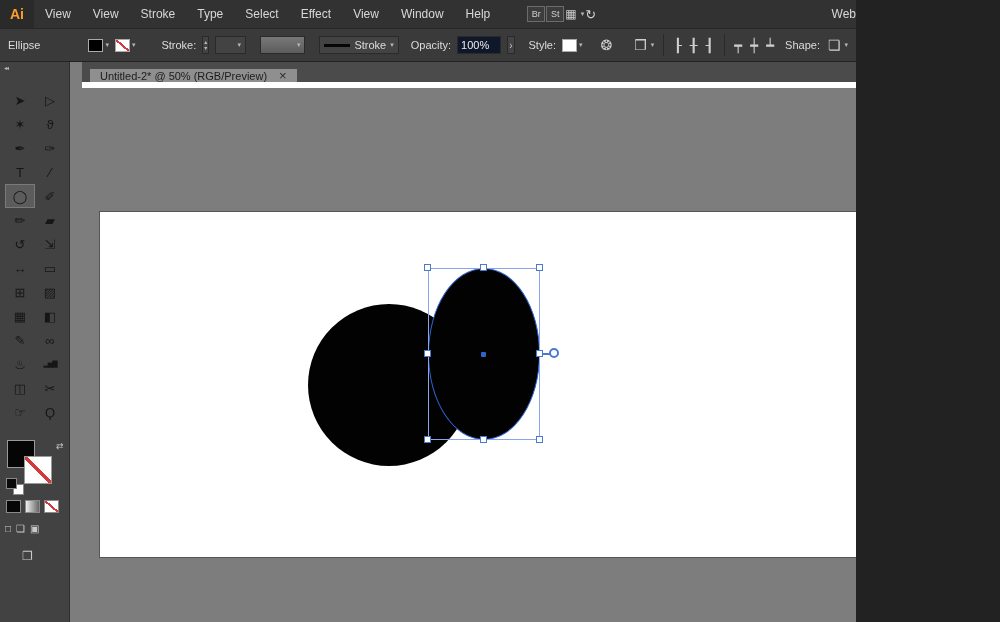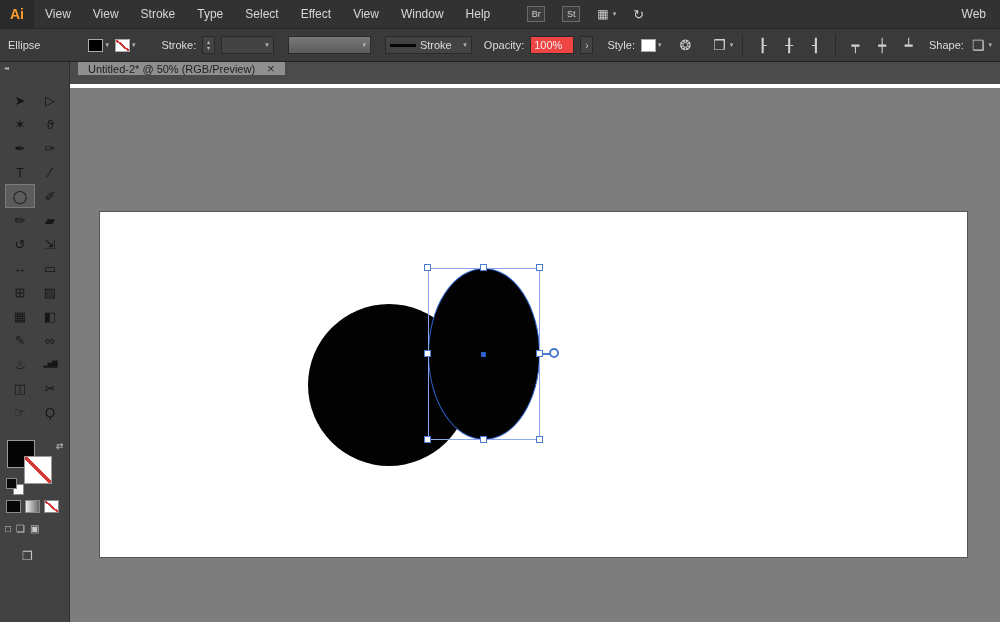--- a/index.html
+++ b/index.html
@@ -1,46 +1,46 @@
 <!DOCTYPE html>
 <html><head>
 <meta charset="utf-8">
 <title>Illustrator</title>
 <style>
   *{box-sizing:border-box;margin:0;padding:0}
   html,body{background:#222}
   body{font-family:"Liberation Sans",sans-serif}
-  .app{position:relative;width:1000px;height:622px;overflow:hidden;background:#7d7d7d}
+  .app{position:relative;width:856px;height:622px;overflow:hidden;background:#7d7d7d}
 
   
   .menubar{position:absolute;top:0;left:0;right:0;height:28px;background:#323232;display:flex;align-items:center;color:#d8d8d8;font-size:12px;z-index:30}
   .logo{width:34px;height:28px;display:flex;align-items:center;justify-content:center;color:#ff9d2b;font-weight:bold;font-size:14px;background:#2a2a2a}
   .menu-item{padding:0 11px;height:28px;display:flex;align-items:center;cursor:default}
-  .mb-cluster{display:flex;align-items:center;gap:17px;margin-left:26px}
+  .mb-cluster{display:flex;align-items:center;gap:1px;margin-left:26px}
   .badge{width:18px;height:16px;border:1px solid #6b6b6b;background:#3c3c3c;font-size:9px;display:flex;align-items:center;justify-content:center;color:#cfcfcf}
   .mb-drop{display:flex;align-items:center;gap:2px;color:#cfcfcf;font-size:12px}
   .mb-sync{color:#cfcfcf;font-size:13px}
-  .workspace-label{margin-left:auto;padding-right:14px}
+  .workspace-label{margin-left:auto;}
 
   
   .controlbar{position:absolute;top:28px;left:0;right:0;height:34px;background:#3a3a3a;border-top:1px solid #262626;border-bottom:1px solid #232323;display:flex;align-items:center;font-size:11px;color:#dcdcdc;padding:0 8px;gap:6px;overflow:hidden;z-index:29}
   .cb-label{white-space:nowrap}
   .swatch{width:15px;height:13px;border:1px solid #aaa;background:#000;display:inline-block}
   .swatch-none,.mode-none{background-color:#fff;background-image:linear-gradient(to top right,transparent 44%,#d23b3b 44%,#d23b3b 56%,transparent 56%)}
   .swatch-white{background:#fff}
   .caret{font-size:7px;color:#b5b5b5;margin-left:2px}
   .swatch-group{display:flex;align-items:center}
   .stepper{width:13px;height:18px;display:flex;flex-direction:column;align-items:center;justify-content:center;background:#434343;border:1px solid #2a2a2a;font-size:6px;line-height:6px;color:#bbb}
   .drop{display:flex;align-items:center;background:#434343;border:1px solid #2a2a2a;height:18px;padding:0 4px}
   .drop .caret{margin-left:auto}
   .drop-stroke{width:56px}
   .drop-profile{width:88px;background:linear-gradient(to bottom,#787878,#5c5c5c)}
   .drop-brush{width:92px;gap:4px}
   .brush-line{width:26px;height:3px;background:#060606}
-  .opacity-input{width:44px;height:18px;background:#ef4444;border:1px solid #2a2a2a;color:#ececec;font-size:11px;font-family:"Liberation Sans",sans-serif;padding:0 3px}
+  .opacity-input{width:44px;height:18px;background:#0f172a;border:1px solid #2a2a2a;color:#ececec;font-size:11px;font-family:"Liberation Sans",sans-serif;padding:0 3px}
   .sq-btn{width:14px;height:18px;background:#434343;border:1px solid #2a2a2a;color:#c5c5c5;display:flex;align-items:center;justify-content:center;font-size:10px}
   .cb-icon{font-size:14px;color:#cfcfcf;padding:0 2px}
   .align-btn{width:22px;text-align:center;font-size:13px;color:#cfcfcf}
   .cb-divider{width:1px;height:22px;background:#2a2a2a;margin:0 3px}
 
   
   .toolbar{position:absolute;top:62px;left:0;bottom:0;width:70px;background:#424242;border-right:1px solid #2e2e2e;z-index:20}
   .collapse{position:absolute;top:2px;left:4px;font-size:6px;color:#b5b5b5;letter-spacing:-1px}
   .tools{position:absolute;top:26px;left:5px;width:60px;display:grid;grid-template-columns:30px 30px}
   .tool{height:24px;display:flex;align-items:center;justify-content:center;font-size:13px;color:#161616;cursor:default}
@@ -54,21 +54,21 @@
   .fs-mini-fill{position:absolute;left:6px;top:38px;width:11px;height:11px;background:#0a0a0a;border:1px solid #888;z-index:2}
   .modes{position:absolute;top:438px;left:6px;display:flex;gap:4px}
   .mode-btn{width:15px;height:13px;border:1px solid #8a8a8a}
   .mode-color{background:#060606}
   .mode-grad{background:linear-gradient(to right,#eee,#666)}
   .drawmodes{position:absolute;top:461px;left:5px;display:flex;gap:5px;color:#c9c9c9;font-size:10px}
   .screenmode{position:absolute;top:487px;left:22px;color:#c9c9c9;font-size:12px}
 
   
   .docarea{position:absolute;top:62px;left:70px;right:0;bottom:0}
-  .tabbar{position:absolute;top:0;left:0;right:0;height:26px;background:#4b4b4b;border-bottom:4px solid #ffffff;display:flex;align-items:flex-start}
+  .tabbar{position:absolute;top:0;left:12px;right:0;height:26px;background:#4b4b4b;border-bottom:6px solid #ffffff;display:flex;align-items:flex-end}
   .tab{margin-left:8px;background:#8f8f8f;color:#1c1c1c;font-size:11px;display:flex;align-items:center;padding:0 10px;gap:12px}
   .tab-close{font-size:13px;color:#2b2b2b;line-height:1}
   .canvas{position:absolute;top:26px;left:0;right:0;bottom:0;background:#7d7d7d;overflow:hidden}
   .artboard{position:absolute;left:30px;top:124px;width:867px;height:345px;background:#fff;box-shadow:0 0 0 1px #555}
   .circle-shape{position:absolute;left:238px;top:216px;width:162px;height:162px;border-radius:50%;background:#020202}
   .ellipse-shape{position:absolute;left:358px;top:180px;width:112px;height:172px;border-radius:50%;background:#020202;border:1px solid #2e63cf}
   .bbox{position:absolute;left:358px;top:180px;width:112px;height:172px;border:1px solid #8aa6ea;pointer-events:none}
   .h{position:absolute;width:7px;height:7px;background:#fff;border:1px solid #4a7ad0}
   .h-nw{left:354px;top:176px}.h-n{left:410px;top:176px}.h-ne{left:466px;top:176px}
   .h-w{left:354px;top:262px}.h-e{left:466px;top:262px}

